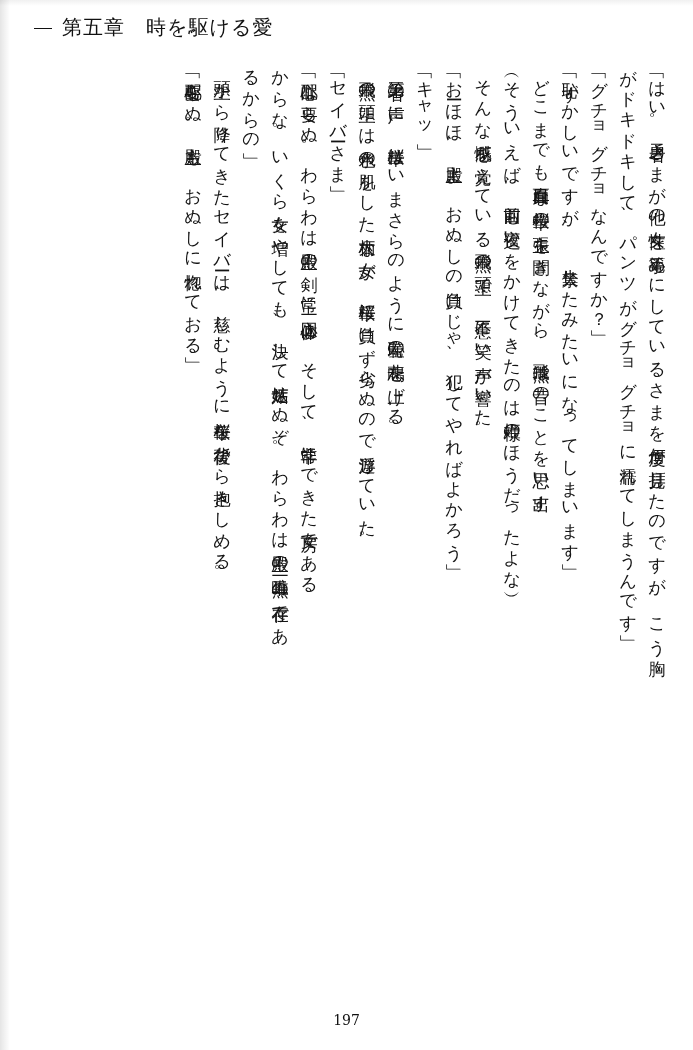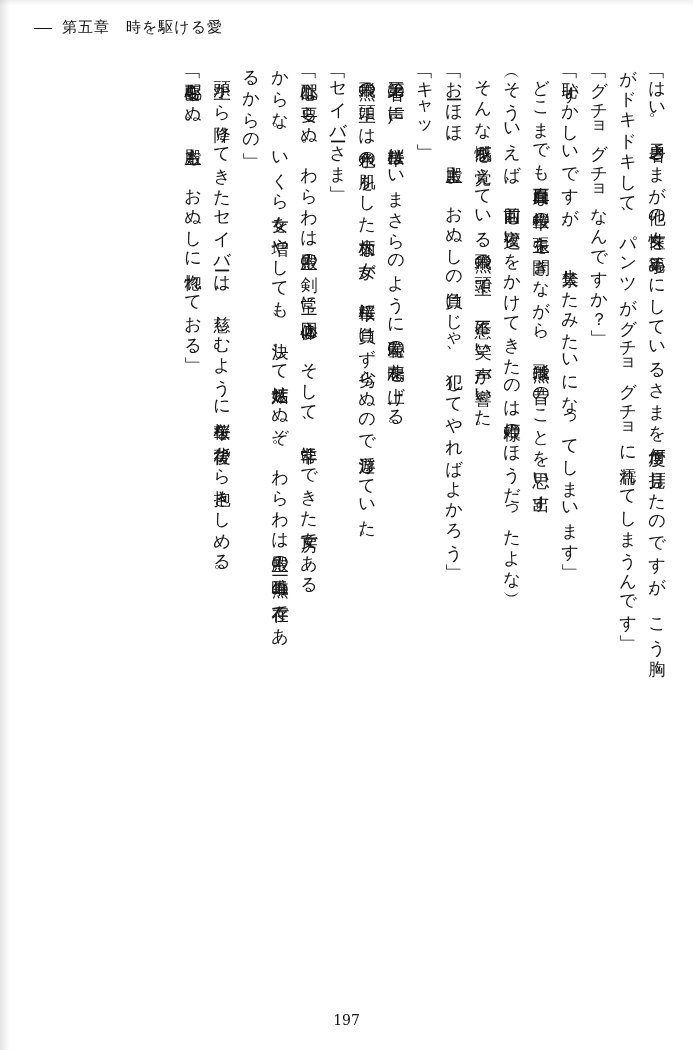--- a/index.html
+++ b/index.html
@@ -34,21 +34,21 @@
     gap: 10px;
     height: 26px;
   }
   .header-rule {
     width: 18px;
     height: 1px;
     background: #111;
     margin-top: 2px;
   }
   .header-title {
-    font-size: 15px;
+    font-size: 20px;
     letter-spacing: 1px;
     white-space: nowrap;
     font-family: "DejaVu Serif", "Liberation Serif", serif;
   }
 
   
   .body-area {
     position: absolute;
     top: 58px;
     right: 28px;

